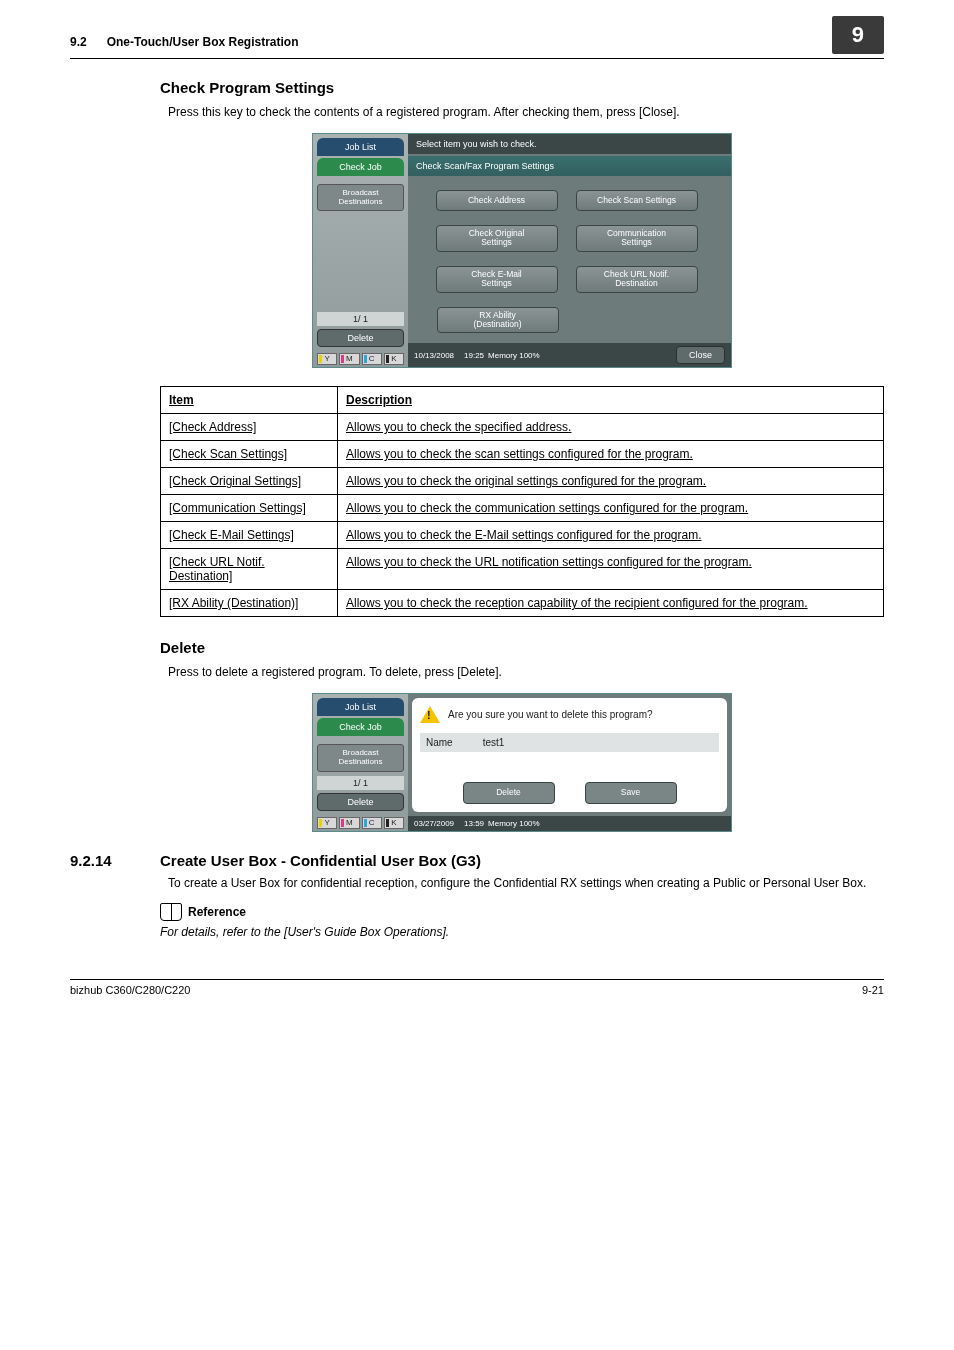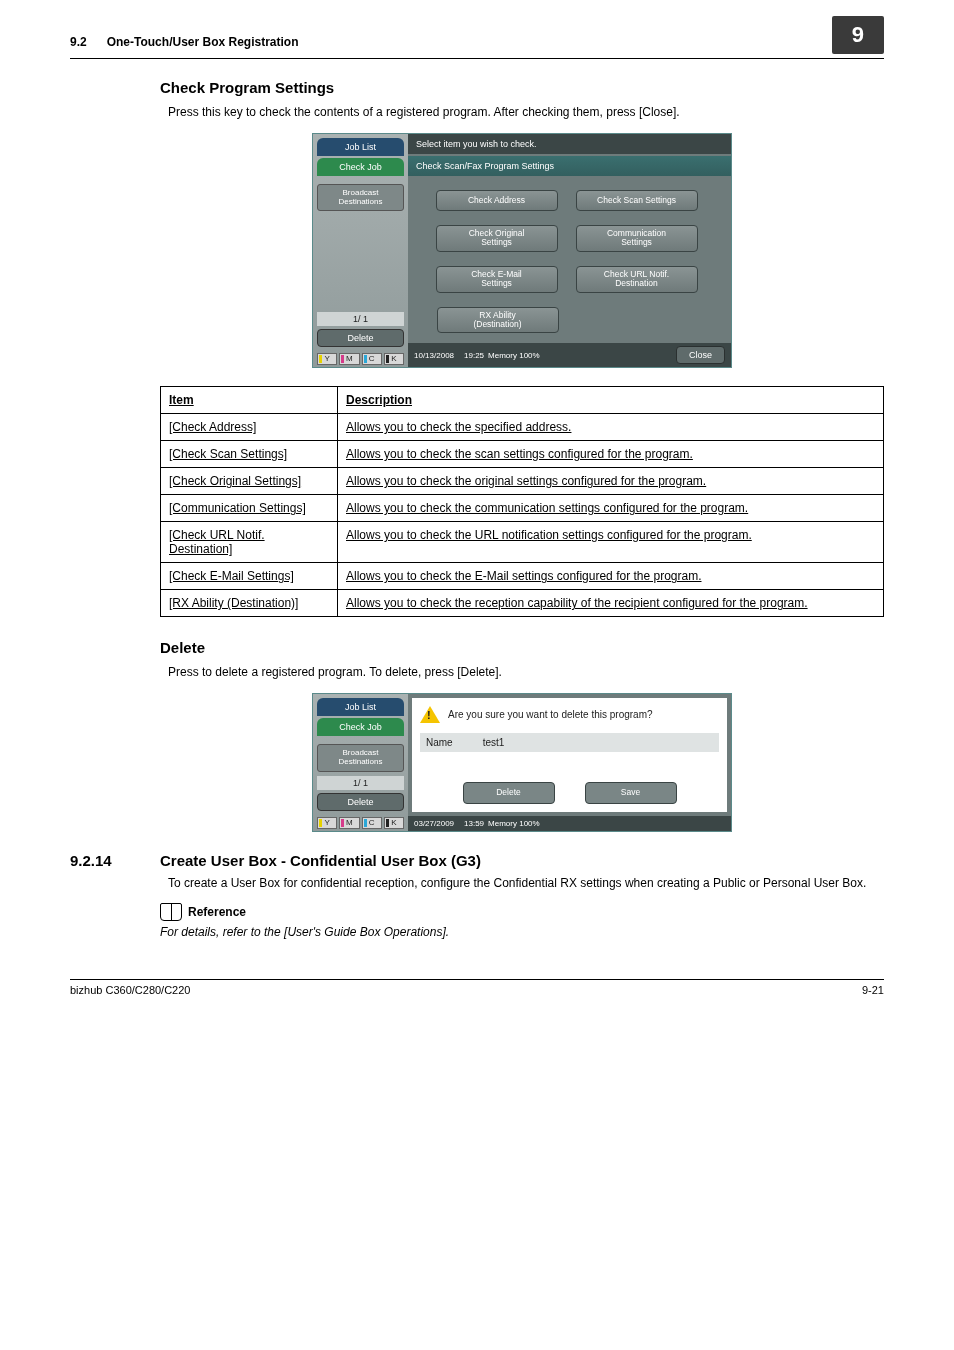--- a/index.html
+++ b/index.html
@@ -201,21 +201,21 @@
 
   
   .mfp-panel.white-main .mfp-main {
     background: #6e7b7b;
   }
   .white-card {
     background: #fff;
     color: #222;
     margin: 4px;
     flex: 1;
-    border-radius: 0;
+    border-radius: 6px;
     padding: 8px;
     display: flex;
     flex-direction: column;
   }
   .warn-row {
     display: flex;
     align-items: center;
     gap: 8px;
     margin-bottom: 10px;
     font-size: 10px;
@@ -411,26 +411,26 @@
           </tr>
       <tr>
             <td>[Check Original Settings]</td>
             <td>Allows you to check the original settings configured for the program.</td>
           </tr>
       <tr>
             <td>[Communication Settings]</td>
             <td>Allows you to check the communication settings configured for the program.</td>
           </tr>
       <tr>
+            <td>[Check E-Mail Settings]</td>
+            <td>Allows you to check the E-Mail settings configured for the program.</td>
+          </tr>
+      <tr>
             <td>[Check URL Notif. Destination]</td>
             <td>Allows you to check the URL notification settings configured for the program.</td>
-          </tr>
-      <tr>
-            <td>[Check E-Mail Settings]</td>
-            <td>Allows you to check the E-Mail settings configured for the program.</td>
           </tr>
       <tr>
             <td>[RX Ability (Destination)]</td>
             <td>Allows you to check the reception capability of the recipient configured for the program.</td>
           </tr>
     </tbody>
       </table>
 
     <h3 class="subheading">Delete</h3>
     <p class="body-text">Press to delete a registered program. To delete, press [Delete].</p>

